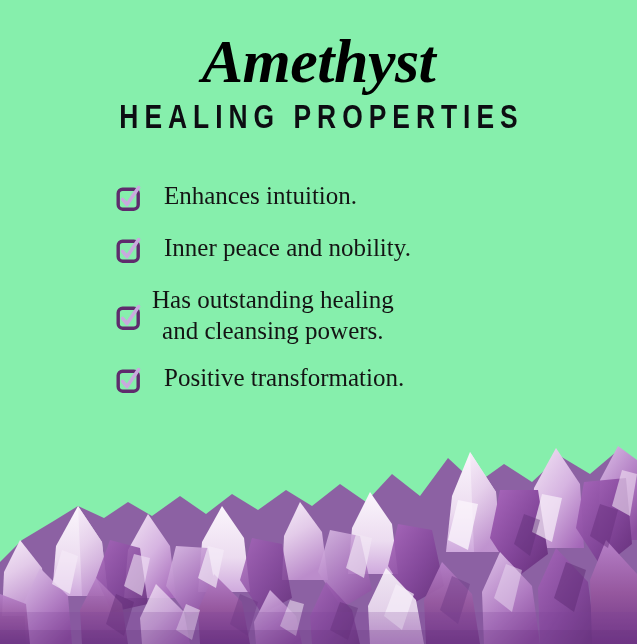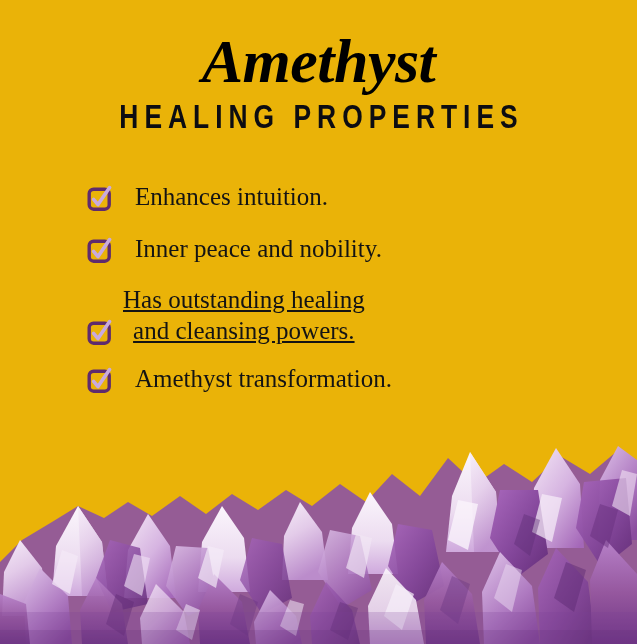--- a/index.html
+++ b/index.html
@@ -12,21 +12,21 @@
     height: 644px;
     position: relative;
     overflow: hidden;
     font-family: "Liberation Serif", "DejaVu Serif", serif;
     -webkit-font-smoothing: antialiased;
   }
 
   #poster {
     position: absolute;
     inset: 0;
-    background: #eab308;
+    background: #86efac;
   }
 
   
   .header {
     position: absolute;
     top: 0;
     left: 0;
     width: 637px;
     text-align: center;
   }
@@ -60,22 +60,22 @@
     position: absolute;
     top: 181px;
     left: 0;
     width: 637px;
     padding: 0;
     margin: 0;
     list-style: none;
   }
   .list-item {
     display: flex;
-    align-items: flex-end;
-    padding-left: 87px;
+    align-items: center;
+    padding-left: 116px;
     margin-bottom: 21px;
   }
   .list-item.tight {
     margin-bottom: 17px;
   }
 
   .checkbox {
     flex: 0 0 auto;
     width: 26px;
     height: 27px;
@@ -92,21 +92,20 @@
     margin-left: 14px;
     white-space: pre-line;
     text-align: center;
   }
   .item-text.lead {
     margin-left: 22px;
     text-align: left;
   }
   .item-text.two-line {
     margin-left: 10px;
-    text-decoration: underline;
   }
 
   
   .crystals {
     position: absolute;
     left: 0;
     bottom: 0;
     width: 637px;
     height: 200px;
     overflow: hidden;
@@ -157,21 +156,21 @@
 and cleansing powers.</span>
     </li>
 
     <li class="list-item">
       <span class="checkbox">
         <svg viewBox="0 0 26 27" width="26" height="27" aria-hidden="true">
           <rect x="2.2" y="4.2" width="20.0" height="20.0" rx="4.4" ry="4.4" fill="none" stroke="#5f2b6d" stroke-width="3.4"></rect>
           <path d="M6.6 14.4 L11.0 19.6 L22.6 2.6" fill="none" stroke="#c9aade" stroke-width="3.6" stroke-linecap="round" stroke-linejoin="round"></path>
         </svg>
       </span>
-      <span class="item-text lead">Amethyst transformation.</span>
+      <span class="item-text lead">Positive transformation.</span>
     </li>
 
   </ul>
 
   <div class="crystals">
     <svg viewBox="0 0 637 200" preserveAspectRatio="none" aria-hidden="true">
       <defs>
         <linearGradient id="gTipA" x1="0" y1="0" x2="0.35" y2="1">
           <stop offset="0%" stop-color="#f6edf8"></stop>
           <stop offset="45%" stop-color="#e3cbe9"></stop>

